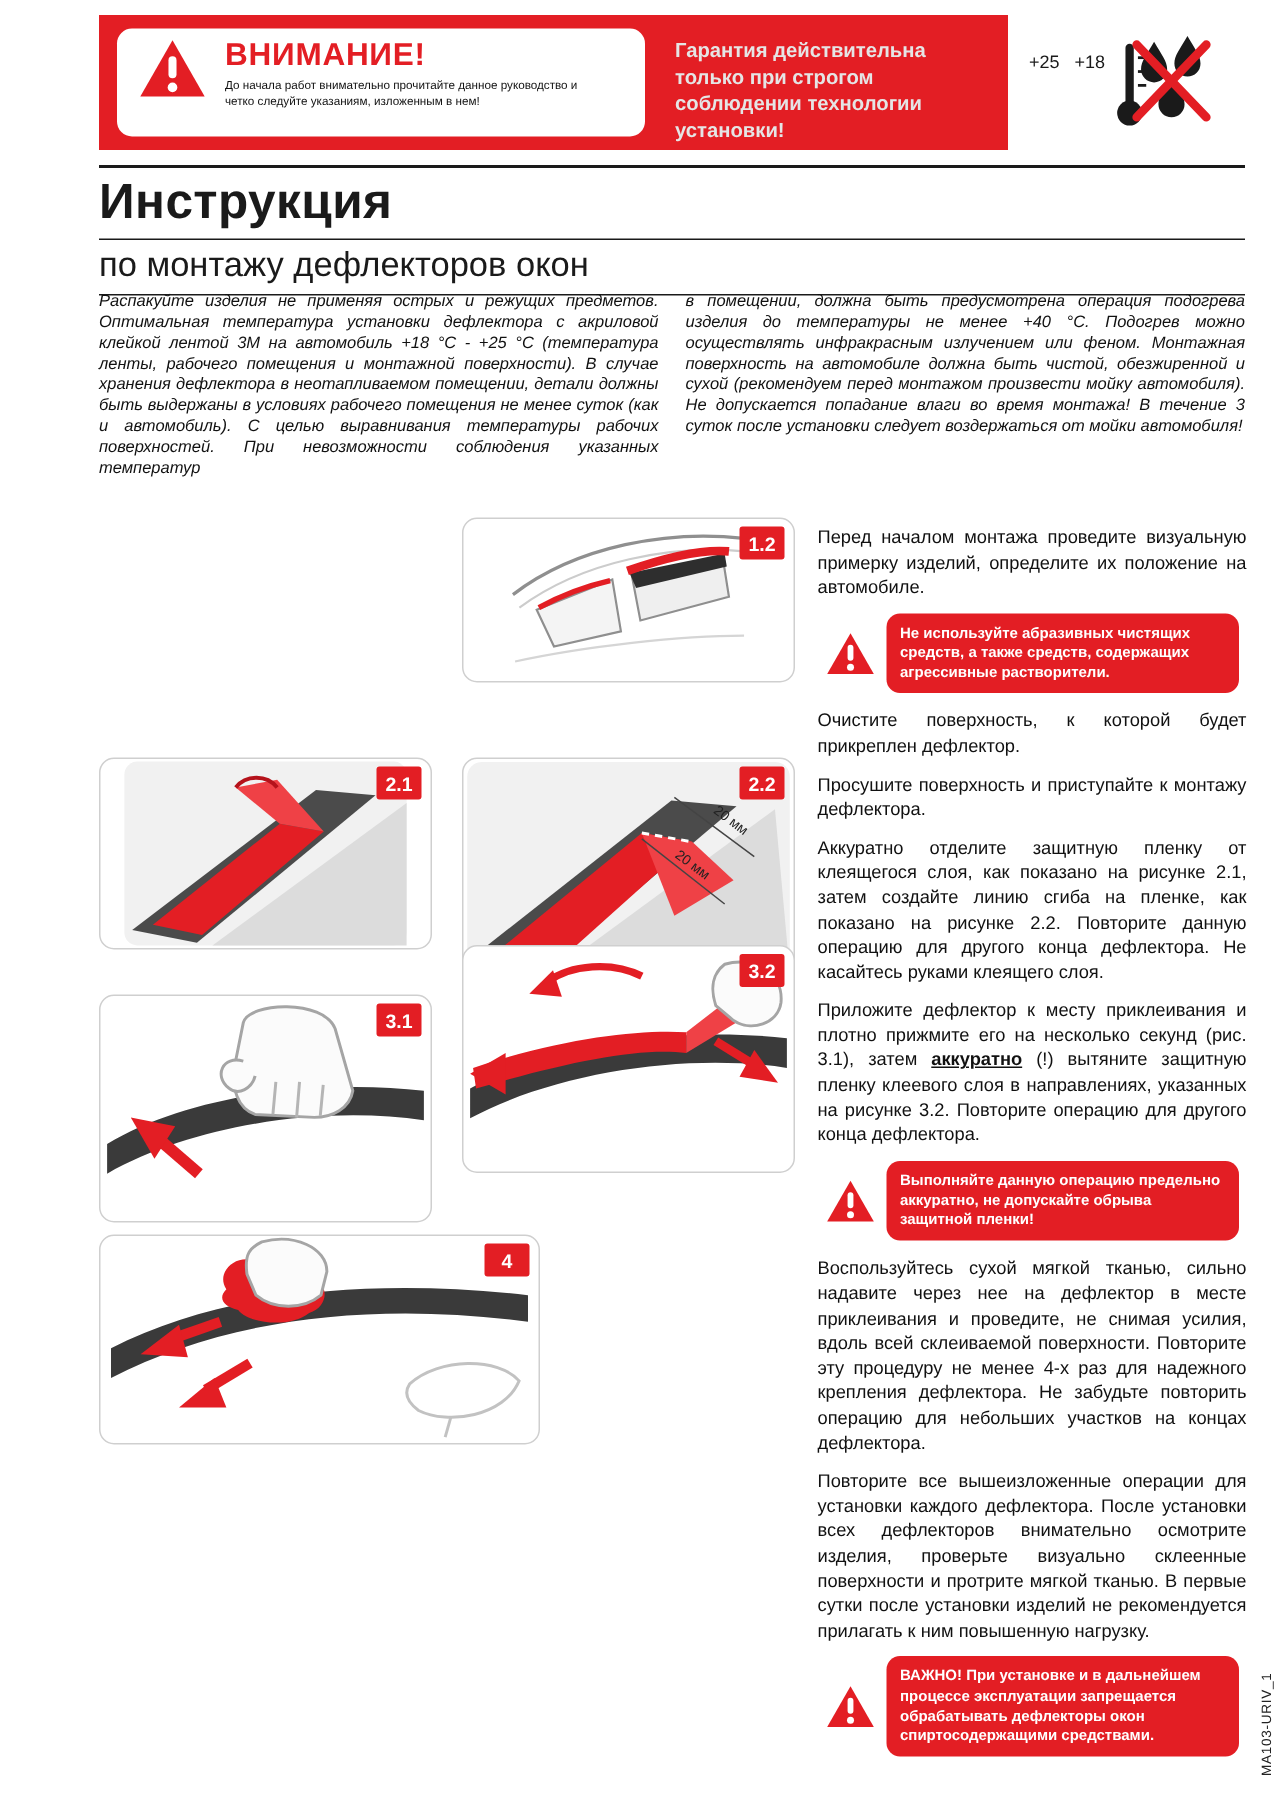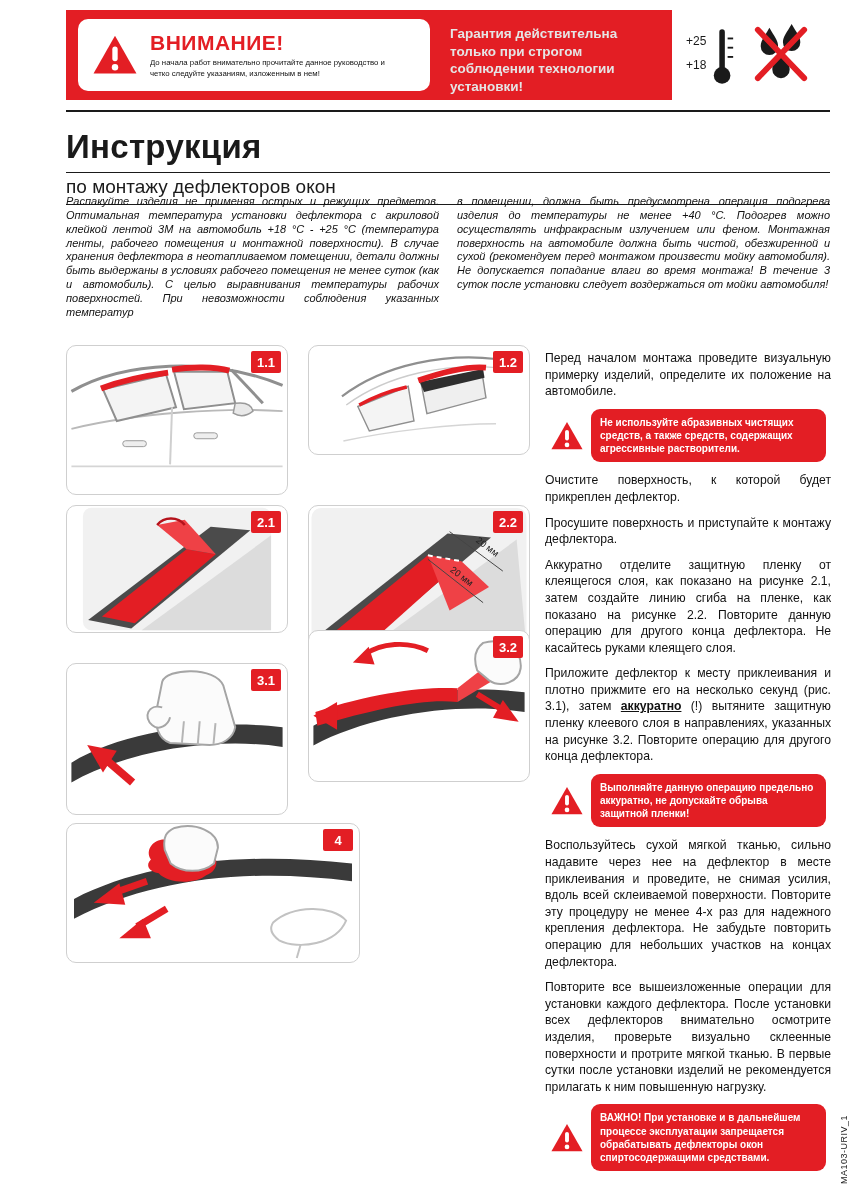--- a/index.html
+++ b/index.html
@@ -3,37 +3,37 @@
 <meta charset="utf-8">
 <style>
   *{box-sizing:border-box;margin:0;padding:0}
   html,body{background:#fff}
   .page{position:relative;width:855px;height:1200px;background:#fff;overflow:hidden;
         font-family:"Liberation Sans",sans-serif;color:#1a1a1a}
 
   
   .header-band{position:absolute;left:66px;top:10px;width:606px;height:90px;background:#e31e24}
   .attention-box{position:absolute;left:12px;top:9px;width:352px;height:72px;background:#fff;
-                 border-radius:10px;display:flex;align-items:center;gap:12px;padding:6px 14px}
+                 border-radius:10px;display:flex;gap:12px;padding:6px 14px}
   .attn-tri{width:46px;height:42px;flex:0 0 auto}
   .attn-title{color:#e31e24;font-weight:bold;font-size:21px;letter-spacing:.5px}
   .attn-sub{font-size:7.8px;color:#111;margin-top:3px;line-height:1.35;max-width:252px}
   .warranty{position:absolute;left:384px;top:15px;width:214px;color:#e5e5e5;font-weight:bold;
             font-size:13.5px;line-height:1.3}
   .temp-block{position:absolute;left:686px;top:26px;display:flex;align-items:flex-start;gap:5px}
-  .temp-labels{display:flex;flex-direction:column;gap:10px;font-size:12px;padding-top:8px}
+  .temp-labels{display:flex;flex-direction:row;gap:10px;font-size:12px;padding-top:8px}
   .thermo{width:24px;height:60px}
   .no-water{position:absolute;left:752px;top:22px;width:58px;height:62px}
 
   
   .title-block{position:absolute;left:66px;top:110px;width:764px}
   .rule-strong{height:2px;background:#1a1a1a}
   .rule{height:1px;background:#1a1a1a}
-  .title-block h1{font-size:33px;font-weight:bold;padding:16px 0 6px;letter-spacing:.3px}
-  .title-block h2{font-size:19px;font-weight:normal;padding:3px 0 6px}
+  .title-block h1{font-size:33px;font-weight:bold;padding:3px 0 6px;letter-spacing:.3px}
+  .title-block h2{font-size:23px;font-weight:normal;padding:3px 0 6px}
 
   
   .intro{position:absolute;left:66px;top:195px;width:764px;display:flex;gap:18px;
          font-style:italic;font-size:11px;line-height:1.26;text-align:justify;color:#111}
   .intro>div{flex:1}
 
   
   .fig{position:absolute;border:1px solid #cfcfcf;border-radius:10px;background:#fff;overflow:hidden}
   .fig svg{display:block;width:100%;height:100%}
   .badge{position:absolute;top:5px;right:6px;min-width:30px;height:22px;background:#e31e24;color:#fff;
@@ -106,37 +106,20 @@
     <div class="rule"></div>
     <h2>по монтажу дефлекторов окон</h2>
     <div class="rule"></div>
   </div>
 
   <div class="intro">
     <div>Распакуйте изделия не применяя острых и режущих предметов. Оптимальная температура установки дефлектора с акриловой клейкой лентой 3М на автомобиль +18 °С - +25 °С (температура ленты, рабочего помещения и монтажной поверхности). В случае хранения дефлектора в неотапливаемом помещении, детали должны быть выдержаны в условиях рабочего помещения не менее суток (как и автомобиль). С целью выравнивания температуры рабочих поверхностей. При невозможности соблюдения указанных температур</div>
     <div>в помещении, должна быть предусмотрена операция подогрева изделия до температуры не менее +40 °С. Подогрев можно осуществлять инфракрасным излучением или феном. Монтажная поверхность на автомобиле должна быть чистой, обезжиренной и сухой (рекомендуем перед монтажом произвести мойку автомобиля). Не допускается попадание влаги во время монтажа! В течение 3 суток после установки следует воздержаться от мойки автомобиля!</div>
   </div>
 
-  <div class="fig" style="left:66px;top:345px;width:222px;height:150px">
-    <svg viewBox="0 0 222 150">
-      <path d="M4 46 C56 16 146 10 218 40" fill="none" stroke="#8f8f8f" stroke-width="3"></path>
-      <path d="M4 84 C70 68 160 62 218 66" fill="none" stroke="#b9b9b9" stroke-width="2"></path>
-      <path d="M4 122 H218" stroke="#d5d5d5" stroke-width="2"></path>
-      <path d="M166 24 L198 58" stroke="#8f8f8f" stroke-width="3"></path>
-      <path d="M108 26 L162 26 L170 58 L118 64 Z" fill="#f4f4f4" stroke="#8f8f8f" stroke-width="2"></path>
-      <path d="M36 44 L100 29 L110 62 L50 76 Z" fill="#f4f4f4" stroke="#8f8f8f" stroke-width="2"></path>
-      <path d="M106 24 C125 21 150 21 164 25" stroke="#e31e24" stroke-width="6" fill="none"></path>
-      <path d="M34 43 C55 35 80 30 102 27" stroke="#e31e24" stroke-width="6" fill="none"></path>
-      <path d="M170 58 q16 -2 18 8 q-10 8 -20 2 Z" fill="#e9e9e9" stroke="#9a9a9a" stroke-width="1.5"></path>
-      <rect x="128" y="88" width="24" height="6" rx="3" fill="#eee" stroke="#9a9a9a"></rect>
-      <rect x="56" y="96" width="24" height="6" rx="3" fill="#eee" stroke="#9a9a9a"></rect>
-      <path d="M106 62 L104 120" stroke="#cfcfcf" stroke-width="2"></path>
-    </svg>
-    <div class="badge">1.1</div>
-  </div>
 
   <div class="fig" style="left:308px;top:345px;width:222px;height:110px">
     <svg viewBox="0 0 222 150">
       <path d="M4 70 C64 24 150 10 218 18" fill="none" stroke="#8f8f8f" stroke-width="3"></path>
       <path d="M10 82 C70 38 152 24 218 30" fill="none" stroke="#cccccc" stroke-width="2"></path>
       <path d="M26 84 L96 56 L104 104 L42 118 Z" fill="#f4f4f4" stroke="#8f8f8f" stroke-width="2"></path>
       <path d="M114 52 L198 34 L204 72 L122 94 Z" fill="#efefef" stroke="#8f8f8f" stroke-width="2"></path>
       <path d="M112 50 L200 32 L202 44 L118 64 Z" fill="#2e2e2e"></path>
       <path d="M110 48 C150 34 182 28 204 30" stroke="#e31e24" stroke-width="8" fill="none"></path>
       <path d="M28 82 C50 70 72 62 94 57" stroke="#e31e24" stroke-width="5" fill="none"></path>

